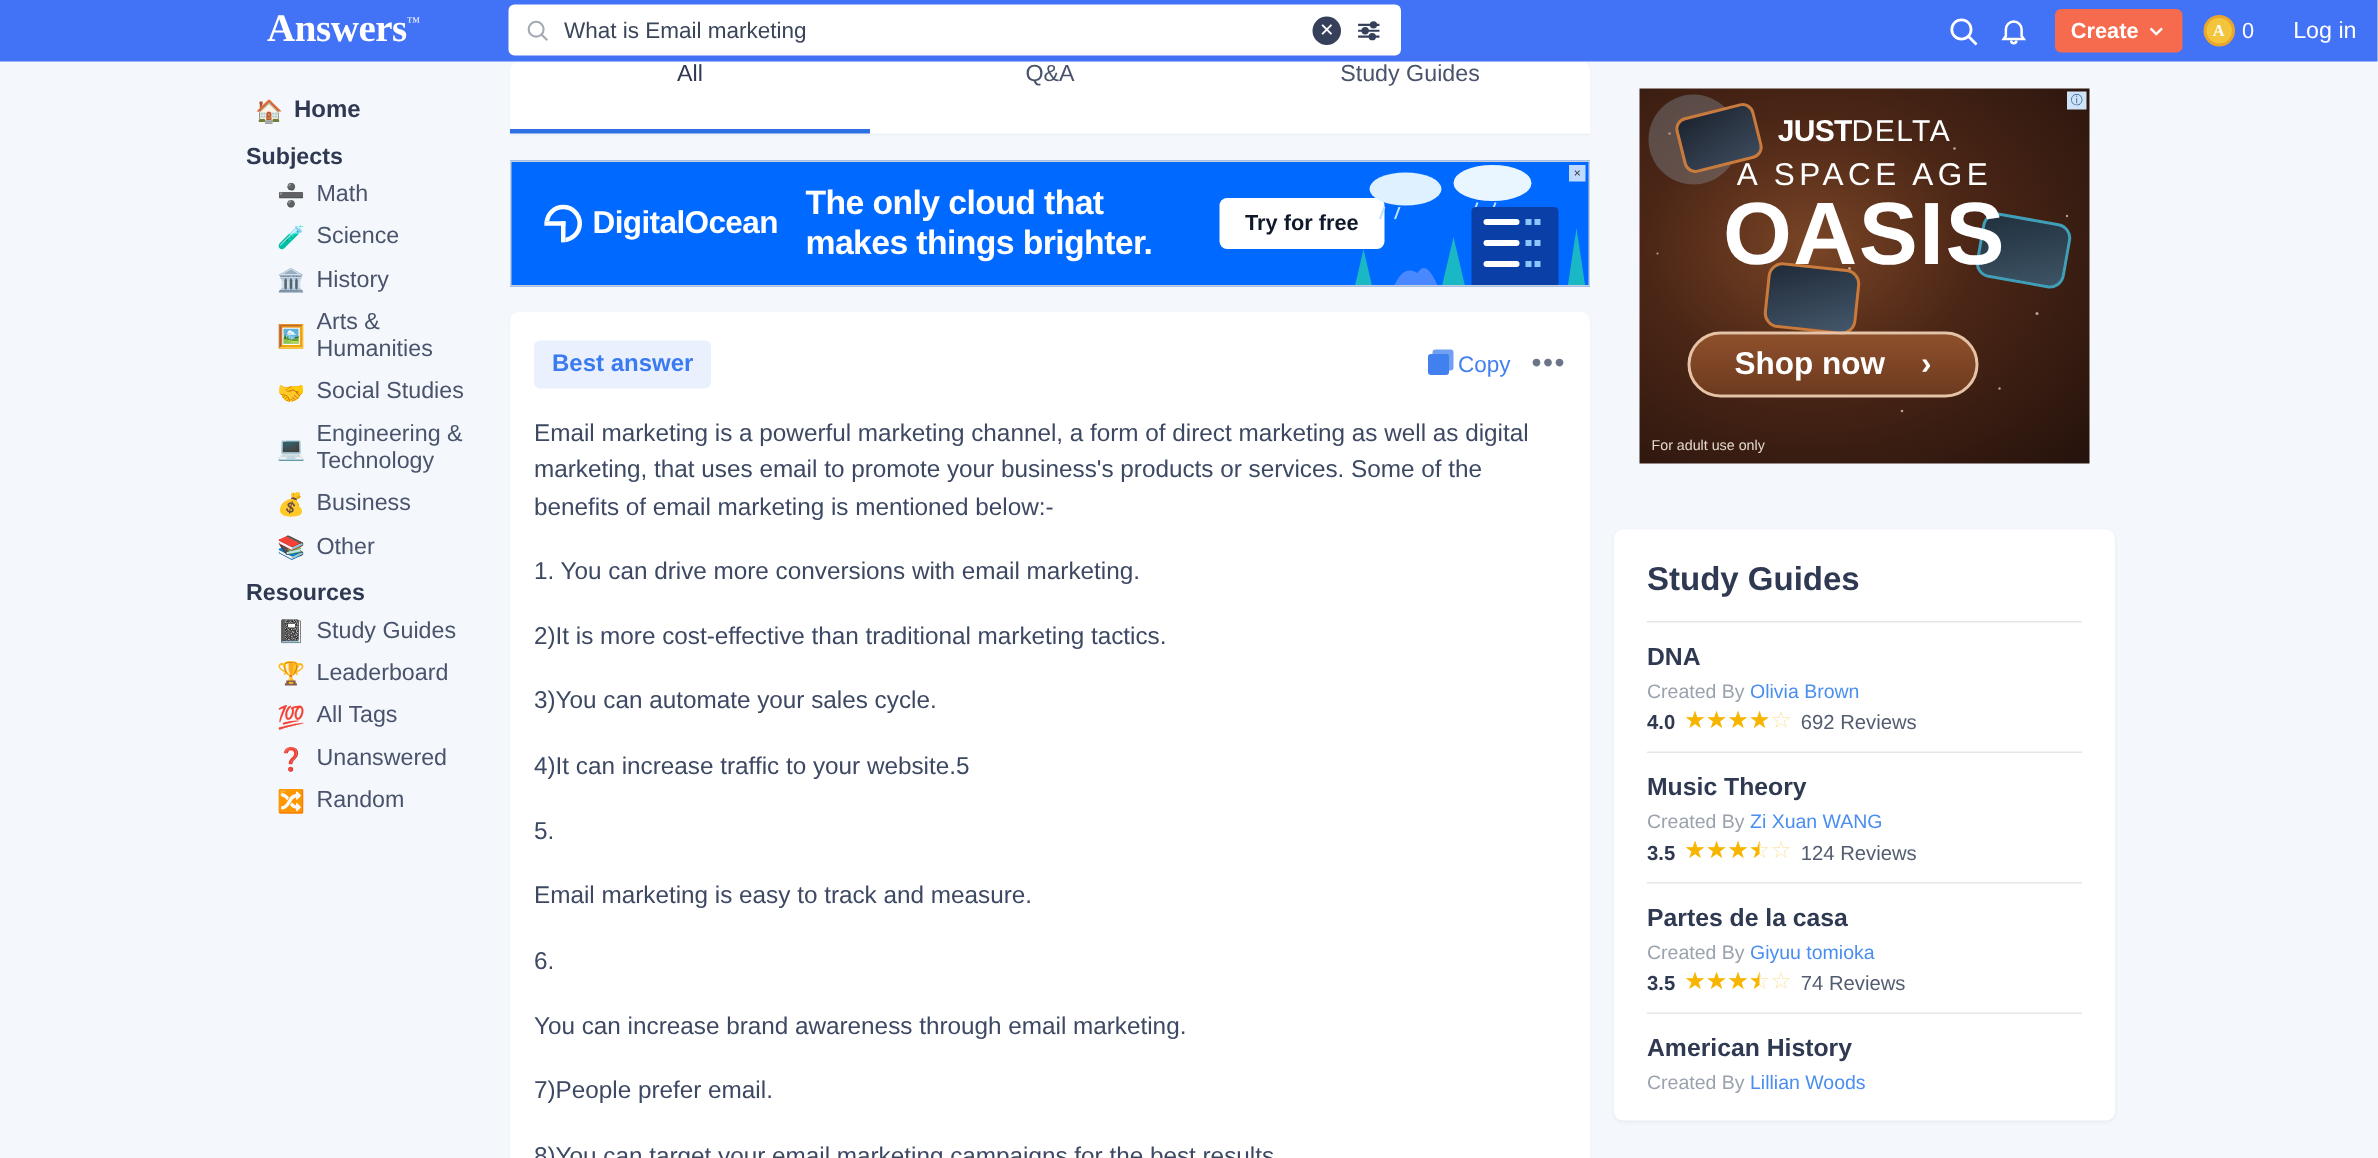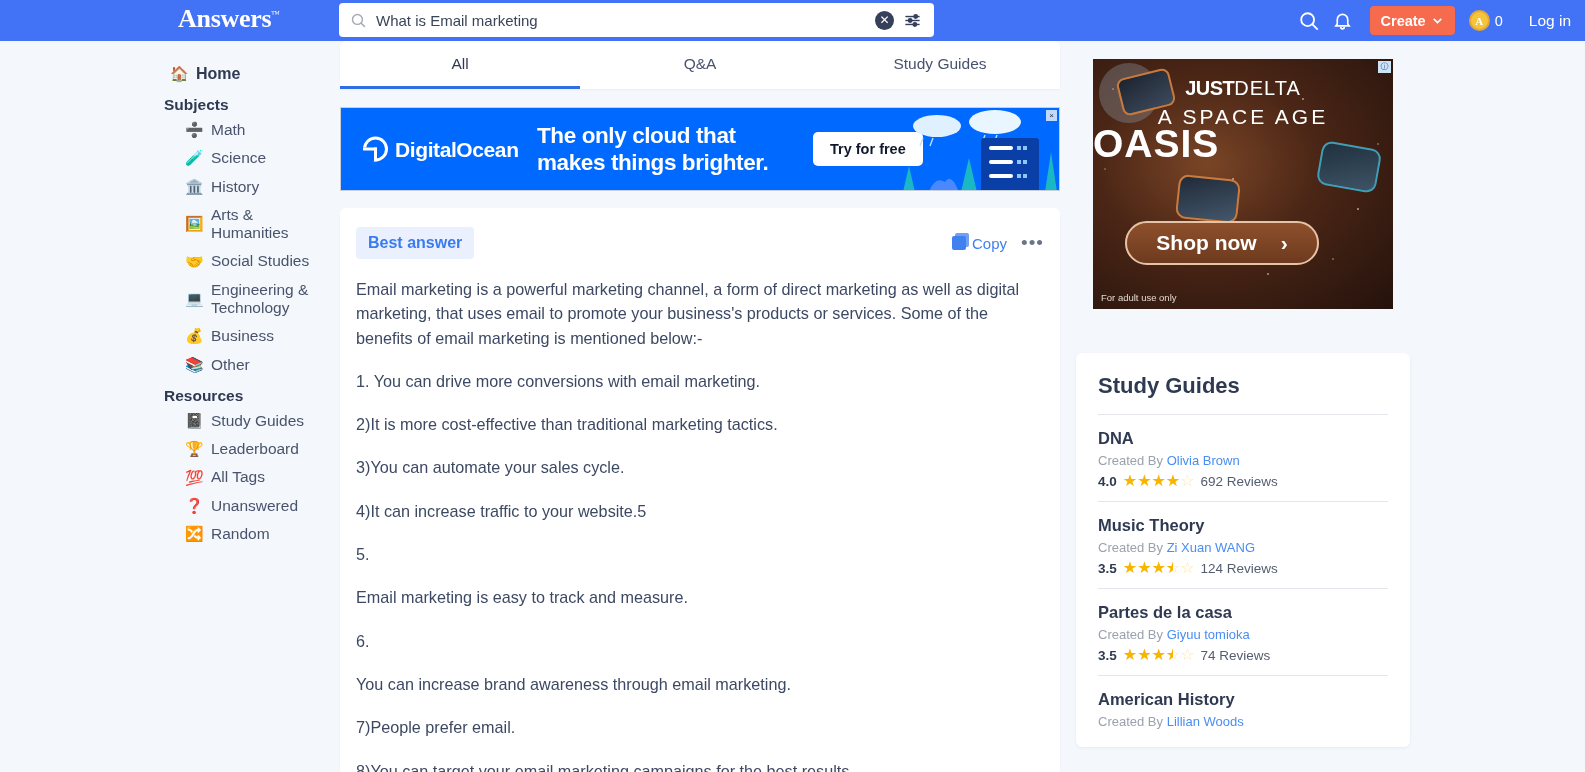--- a/index.html
+++ b/index.html
@@ -115,21 +115,21 @@
     position: absolute; left: 340px; top: 41px;
     width: 720px;
   }
   .tabs {
     display: flex; background: #fff;
     border-radius: 6px 6px 0 0;
     height: 48px;
     box-shadow: 0 1px 2px rgba(30,50,90,.05);
   }
   .tab {
-    flex: 1 1 0; display: flex; align-items: center; justify-content: center;
+    flex: 1 1 0; display: flex; align-items: flex-start; justify-content: center;
     font-size: 15.5px; color: #49536b; cursor: pointer;
     border-bottom: 3px solid transparent;
     height: 48px;
   }
   .tab.active { color: #2f3a52; border-bottom-color: #2f6fe4; }
 
   .ad-banner {
     margin-top: 18px;
     height: 84px; width: 720px;
     background: #0069ff;
@@ -221,22 +221,22 @@
   .sq-brand {
     position: absolute; top: 18px; left: 0; right: 0; text-align: center;
     color: #fff; font-size: 20px; font-weight: 800; letter-spacing: -.5px;
   }
   .sq-brand .thin { font-weight: 400; letter-spacing: 1px; }
   .sq-l1 {
     position: absolute; top: 46px; left: 0; right: 0; text-align: center;
     color: #fff; font-size: 21px; letter-spacing: 3px;
   }
   .sq-l2 {
-    position: absolute; top: 63px; left: 0; right: 0; 
-    color: #fff; font-size: 39px; font-weight: 800; letter-spacing: 1px;
+    position: absolute; top: 63px; left: 0; right: 0; text-align: center;
+    color: #fff; font-size: 59px; font-weight: 800; letter-spacing: 1px;
   }
   .sq-cta {
     position: absolute; left: 32px; bottom: 44px;
     width: 194px; height: 44px; border-radius: 24px;
     border: 2px solid #e6c3a6;
     background: linear-gradient(180deg,#8e502c,#6d3a1f);
     color: #fff; font-size: 21px; font-weight: 700;
     display: flex; align-items: center; justify-content: center; gap: 24px;
   }
   .sq-legal {

